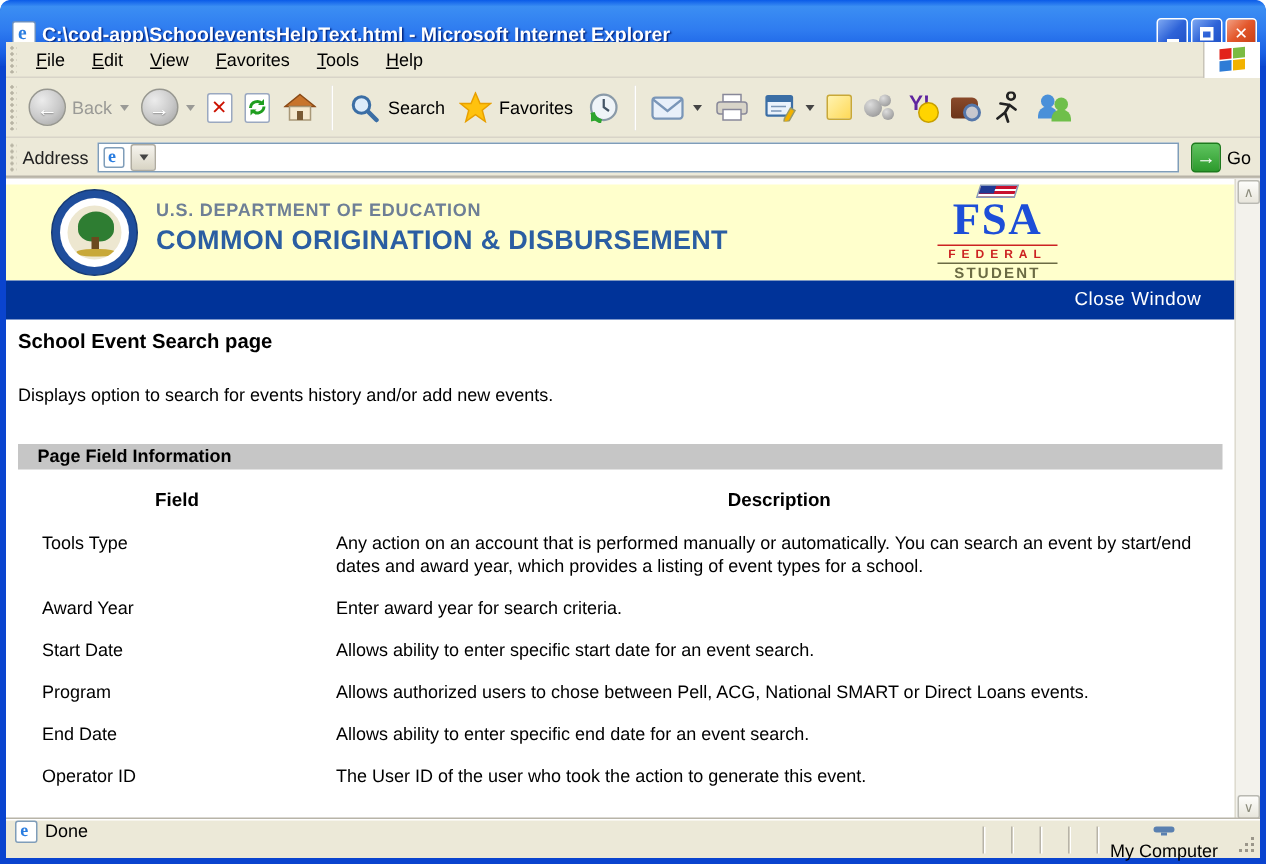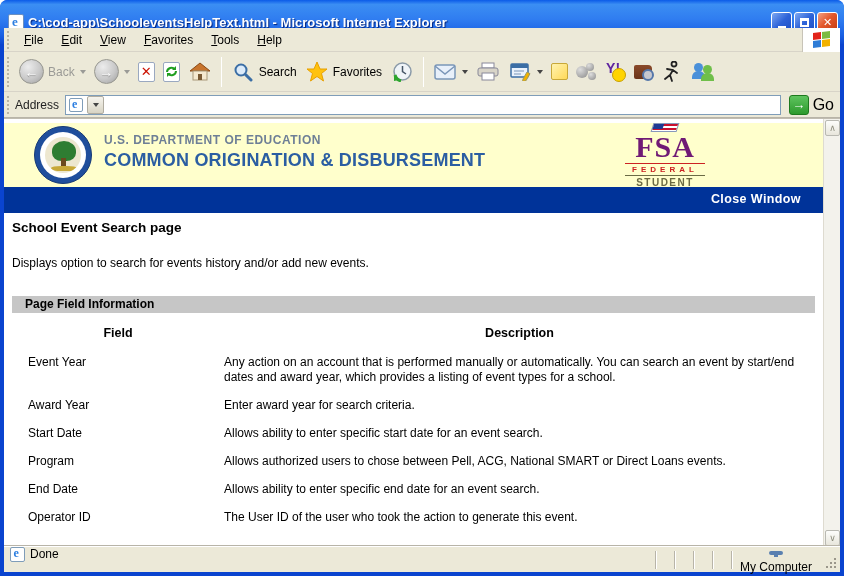--- a/index.html
+++ b/index.html
@@ -73,21 +73,21 @@
   .addr-input { flex:1; height:20px; background:#fff; border:1px solid #7F9DB9; display:flex; align-items:center; padding:0 1px 0 3px; }
   .addr-ie-icon { width:14px; height:14px; background:#fff; border:1px solid #7F9DB9; border-radius:2px; position:relative; margin-right:4px; flex:none; }
   .addr-ie-icon::after { content:"e"; position:absolute; left:2px; top:-2px; color:#2a7de0; font-weight:bold; font-size:12px; font-family:"Liberation Serif",serif; }
   .addr-text { font-size:12px; color:#000; flex:1; }
   .addr-drop { width:17px; height:18px; background:linear-gradient(180deg,#f6f4ee,#d8d4c4); border:1px solid #b0aca0; border-radius:2px;
     display:flex; align-items:center; justify-content:center; }
   .go-btn { display:flex; align-items:center; gap:4px; margin:0 6px 0 8px; }
   .go-square { width:20px; height:20px; border-radius:3px; border:1px solid #1e7a1e;
     background:linear-gradient(180deg,#5FC45F,#2D9A2D); color:#fff; font-weight:bold; font-size:13px;
     display:flex; align-items:center; justify-content:center; }
-  .go-label { font-size:16px; }
+  .go-label { font-size:12px; }
 
   
   .content { position:absolute; top:118px; left:4px; width:836px; height:428px; background:#fff; overflow:hidden; border-top:1px solid #c0bcb0; }
   .scrollbar { position:absolute; top:0; right:0; width:17px; height:428px; background:#F3F2EC; border-left:1px solid #DEDBD0; }
   .sb-btn { position:absolute; left:1px; width:15px; height:16px; background:linear-gradient(180deg,#FDFDFB,#E8E6DC);
     border:1px solid #B9B9B2; border-radius:2px; color:#8C8C7C; font-size:9px; display:flex; align-items:center; justify-content:center; }
   .sb-up { top:1px; } .sb-down { bottom:1px; }
 
   .banner { position:absolute; top:4px; left:0; width:819px; height:64px; background:#FFFFCC; }
   .seal { position:absolute; left:30px; top:3px; width:58px; height:58px; border-radius:50%;
@@ -97,26 +97,26 @@
   .tree-top { position:absolute; left:7px; top:4px; width:24px; height:20px; border-radius:50% 50% 40% 40%; background:#2E7D32; }
   .tree-trunk { position:absolute; left:16px; top:21px; width:5px; height:10px; background:#6b4a1e; }
   .tree-base { position:absolute; left:6px; top:29px; width:26px; height:5px; border-radius:40%; background:#C8A838; }
   .agency-block { position:absolute; left:100px; top:10px; }
   .agency-name { font-size:12px; font-weight:bold; color:#6E7F96; letter-spacing:.5px; }
   .app-name { font-size:18px; font-weight:bold; color:#2B5EA2; letter-spacing:.2px; margin-top:3px; }
   .fsa { position:absolute; right:118px; top:0px; width:80px; text-align:center; }
   .fsa-cap { position:relative; margin:0 auto; width:26px; height:9px; transform:skewX(-18deg);
     background:repeating-linear-gradient(180deg,#C8102E 0 2px,#fff 2px 3.5px); border:1px solid #8899bb; }
   .fsa-cap::before { content:""; position:absolute; left:0; top:0; width:10px; height:5px; background:#1F3A93; }
-  .fsa-acronym { font-family:"Liberation Serif","DejaVu Serif",serif; font-weight:bold; font-size:30px; line-height:30px; color:#701a75; letter-spacing:1px; }
+  .fsa-acronym { font-family:"Liberation Serif","DejaVu Serif",serif; font-weight:bold; font-size:30px; line-height:30px; color:#1d4ed8; letter-spacing:1px; }
   .fsa-federal { margin-top:1px; border-top:1px solid #CC2222; padding-top:1px; color:#CC2222; font-size:8px; letter-spacing:4px; font-weight:bold; }
   .fsa-student { border-top:1px solid #6B6B44; margin-top:1px; padding-top:1px; color:#6B6B44; font-size:10px; letter-spacing:1.5px; font-weight:bold; }
 
   .navybar { position:absolute; top:68px; left:0; width:819px; height:26px; background:#003399; }
-  .close-window { position:absolute; right:22px; top:5px; color:#fff; font-weight:bold; font-size:12.5px; letter-spacing:.4px; }
+  .close-window { position:absolute; right:22px; top:5px; color:#fff; font-weight:normal; font-size:12.5px; letter-spacing:.4px; }
 
   .page-body { position:absolute; top:94px; left:0; width:819px; padding:7px 8px 0 8px; }
   .page-title { font-size:13.5px; font-weight:bold; color:#000; }
   .page-intro { font-size:12px; margin-top:21px; }
   .section-bar { margin-top:26px; background:#C6C6C6; height:17px; line-height:17px; padding-left:13px;
     font-size:12px; font-weight:bold; width:100%; }
   .thead { display:grid; grid-template-columns:212px 1fr; margin-top:13px; }
   .thead div { text-align:center; font-size:12.5px; font-weight:bold; }
   .trows { margin-top:15px; }
   .trow { display:grid; grid-template-columns:212px 1fr; margin-bottom:13px; }
@@ -352,21 +352,21 @@
     <div class="page-body">
       <div class="page-title">School Event Search page</div>
       <div class="page-intro">Displays option to search for events history and/or add new events.</div>
       <div class="section-bar">Page Field Information</div>
       <div class="thead">
         <div>Field</div>
         <div>Description</div>
       </div>
       <div class="trows">
           <div class="trow">
-            <div class="tcell-field">Event Year</div>
+            <div class="tcell-field">Tools Type</div>
             <div class="tcell-desc">Any action on an account that is performed manually or automatically. You can search an event by start/end dates and award year, which provides a listing of event types for a school.</div>
           </div>
           <div class="trow">
             <div class="tcell-field">Award Year</div>
             <div class="tcell-desc">Enter award year for search criteria.</div>
           </div>
           <div class="trow">
             <div class="tcell-field">Start Date</div>
             <div class="tcell-desc">Allows ability to enter specific start date for an event search.</div>
           </div>

